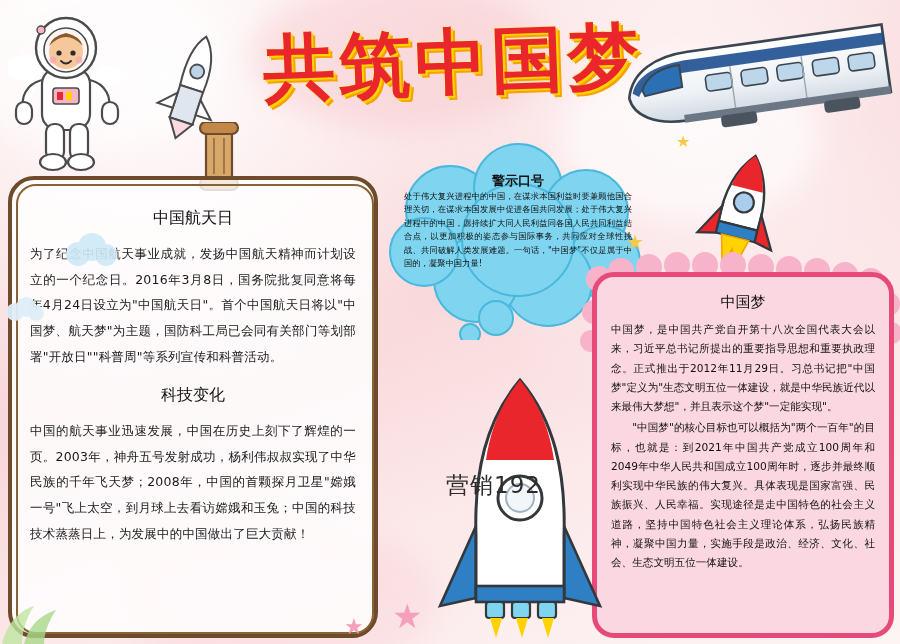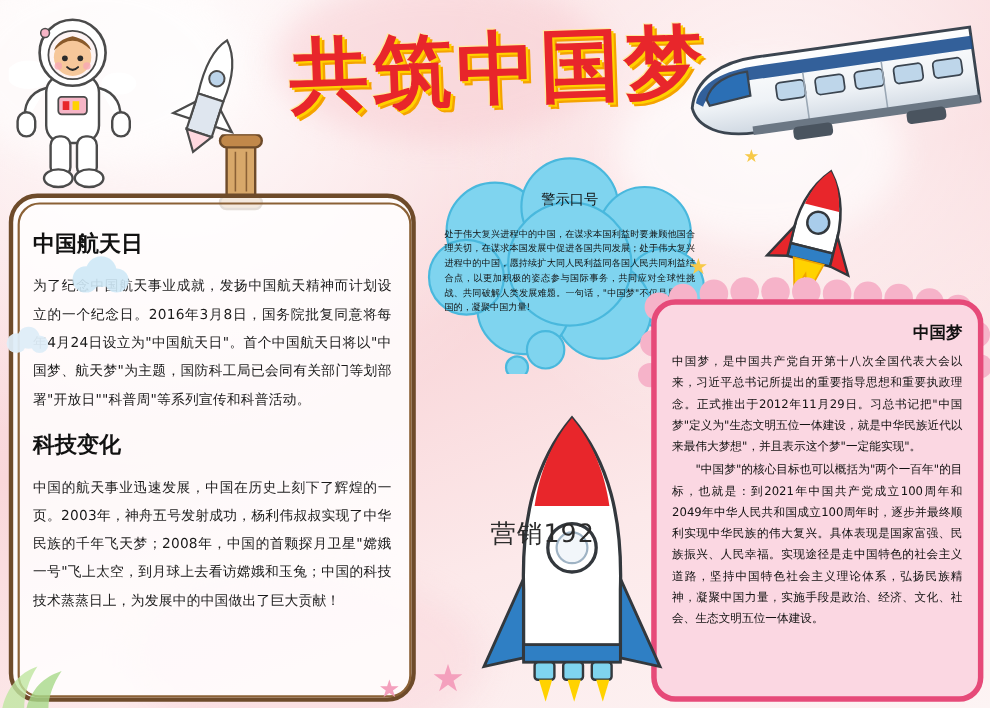--- a/index.html
+++ b/index.html
@@ -47,58 +47,58 @@
     border:4px solid #6e4b2a;border-radius:26px;
     background:rgba(255,255,255,0.82);
     box-sizing:border-box;
     padding:22px 18px 10px 18px;
   }
   #left-panel-inner{
     position:absolute;left:16px;top:184px;width:354px;height:446px;
     border:2px solid #8b6136;border-radius:20px;pointer-events:none;
   }
   .panel-h{
-    text-align:left;font-weight:bold;font-size:20px;color:#111;
+    text-align:center;font-weight:normal;font-size:16px;color:#111;
     font-family:"DejaVu Serif", serif;
     margin:6px 0 12px 0;
   }
   .panel-p{
     font-size:12.5px;line-height:2.05;color:#1a1a1a;text-align:justify;
     font-family:"DejaVu Sans", sans-serif;
     margin:0 0 6px 0;
     letter-spacing:.2px;
   }
   
   #scroll-orn{position:absolute;left:196px;top:122px;width:46px;height:78px;}
   
   #cloud{
     position:absolute;left:378px;top:140px;width:280px;height:200px;
   }
   #cloud-text-wrap{
     position:absolute;left:398px;top:172px;width:240px;height:150px;
     padding:0 6px;box-sizing:border-box;
   }
   #cloud-title{
-    text-align:center;font-weight:normal;font-size:13px;color:#111;
-    font-family:"DejaVu Serif", serif;margin-bottom:16px;
+    text-align:center;font-weight:bold;font-size:13px;color:#111;
+    font-family:"DejaVu Serif", serif;margin-bottom:0;
   }
   #cloud-body{
     font-size:8.3px;line-height:1.62;color:#111;text-align:justify;
     font-family:"DejaVu Sans", sans-serif;
   }
   
   #right-panel{
     position:absolute;left:592px;top:272px;width:302px;height:366px;
     border:5px solid #e64a79;border-radius:22px;
     background:#fbd7e2;
     box-sizing:border-box;padding:12px 14px 8px 14px;
     overflow:hidden;
   }
   #right-title{
-    text-align:right;font-weight:bold;font-size:15px;color:#111;
+    text-align:center;font-weight:normal;font-size:15px;color:#111;
     font-family:"DejaVu Serif", serif;margin:4px 0 8px 0;
   }
   .right-p{
     font-size:10.6px;line-height:1.82;color:#111;text-align:justify;
     font-family:"DejaVu Sans", sans-serif;margin:0 0 2px 0;
   }
   
   .scallop{position:absolute;border-radius:50%;background:#f6b3c9;}
   
   #rocket-big{position:absolute;left:430px;top:376px;width:180px;height:262px;}

